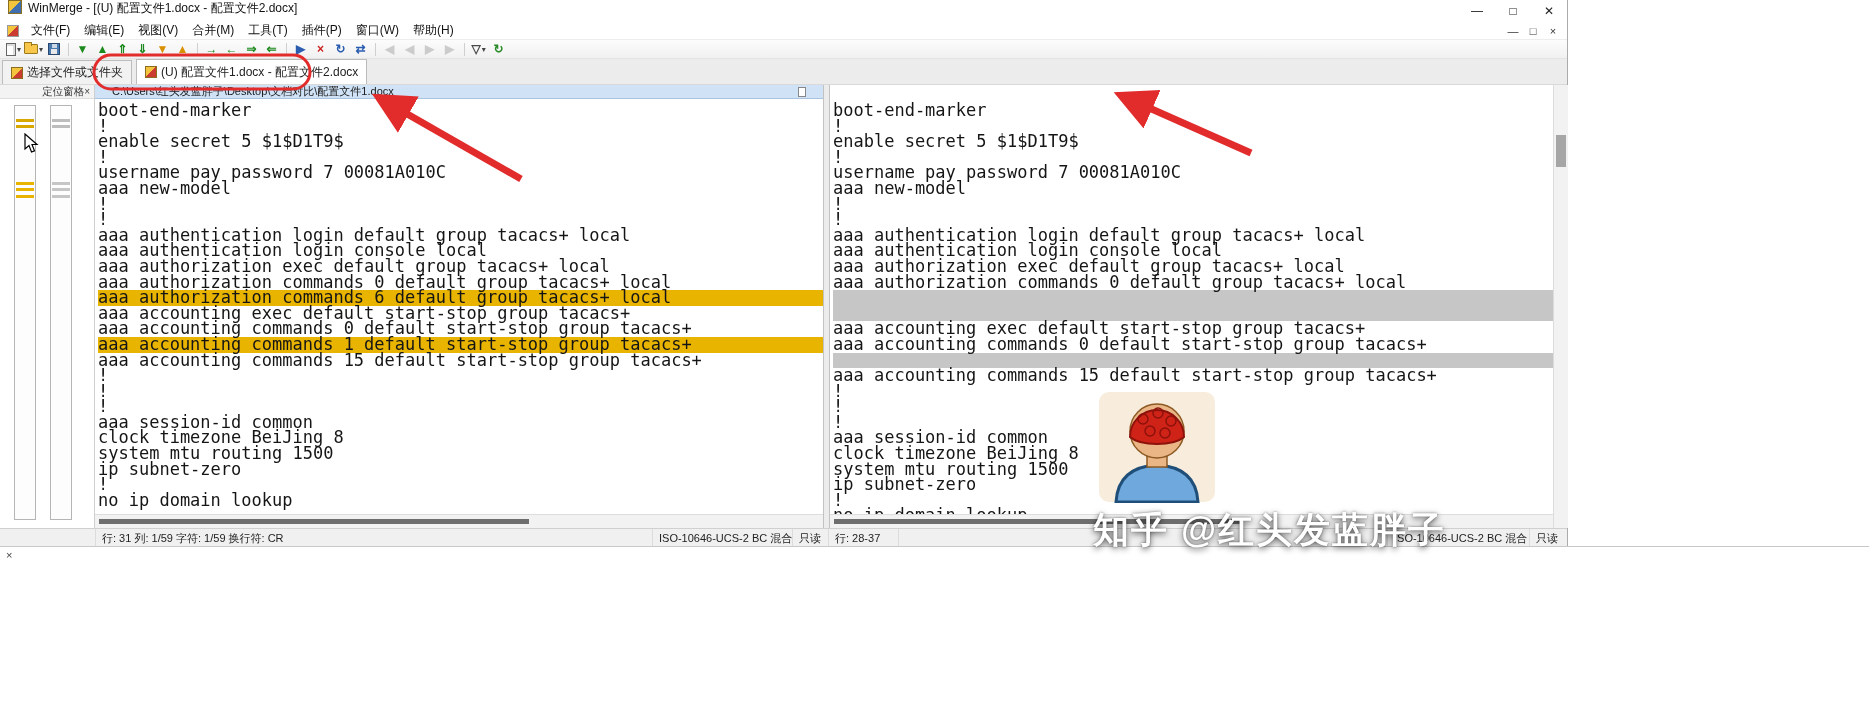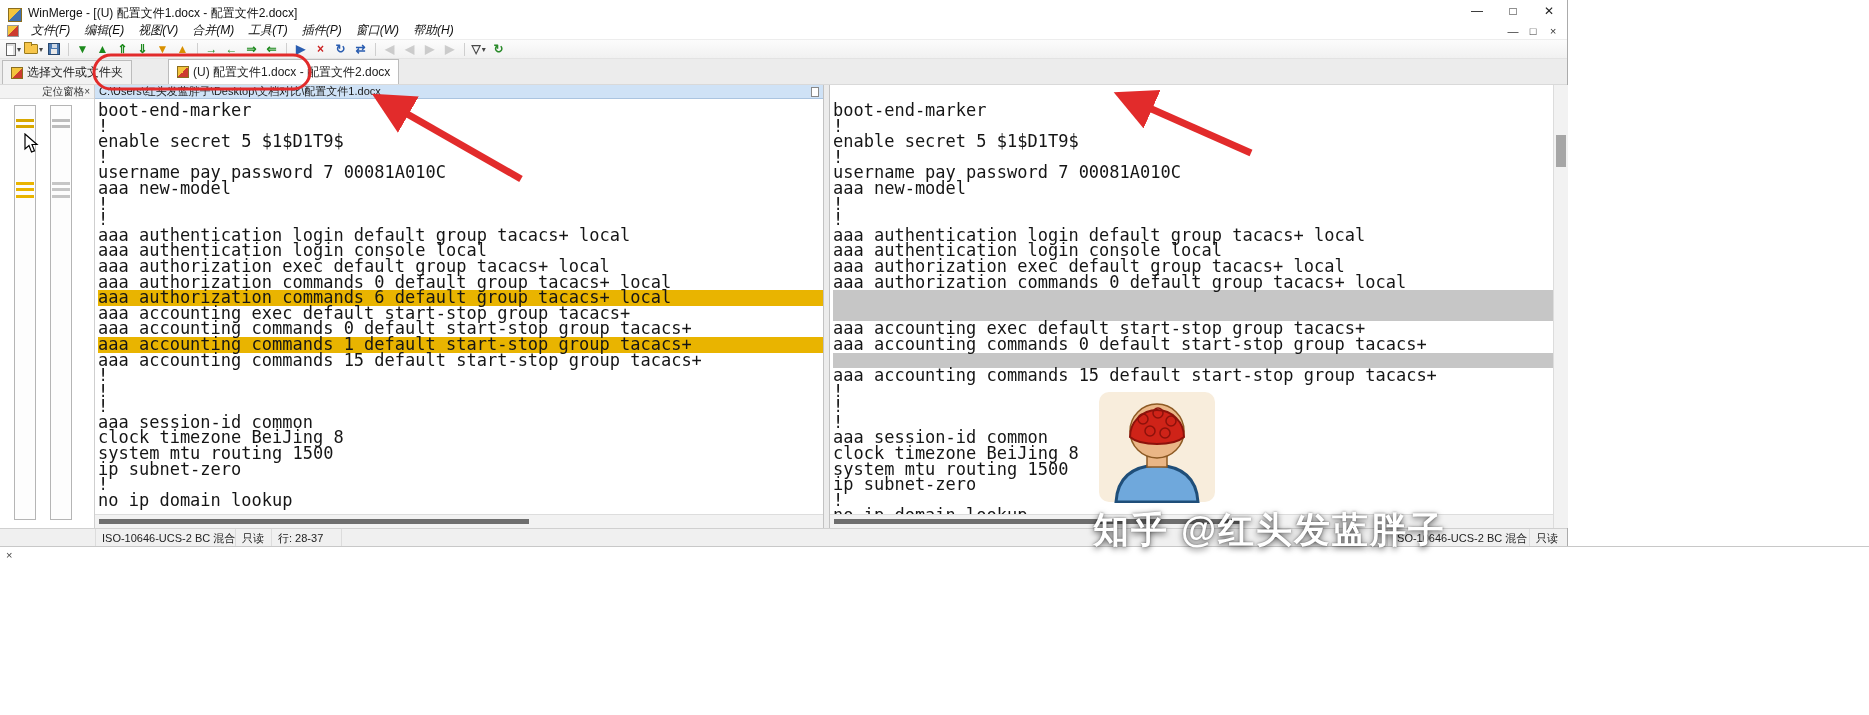--- a/index.html
+++ b/index.html
@@ -3,61 +3,61 @@
 <meta charset="utf-8">
 <style>
   * { margin:0; padding:0; box-sizing:border-box; }
   html,body { background:#ffffff; }
   body { font-family:"Liberation Sans", sans-serif; }
   .screen { position:relative; width:1869px; height:715px; background:#ffffff; overflow:hidden; }
 
   
   .app { position:absolute; left:0; top:0; width:1568px; height:546px; background:#ffffff; border-right:1px solid #ababab; }
 
-  .title-bar { position:absolute; left:0; top:0; width:100%; height:22px; background:#ffffff; display:flex; align-items:flex-end; font-size:12px; color:#111; }
+  .title-bar { position:absolute; left:0; top:0; width:100%; height:22px; background:#ffffff; display:flex; align-items:flex-start; font-size:12px; color:#111; }
   .app-icon { width:14px; height:14px; margin:0 6px 0 8px; background:linear-gradient(135deg,#f3c43d 0 50%,#3f6fae 50% 100%); border:1px solid #8a6d1f; flex:0 0 auto; }
   .title-text { white-space:nowrap; }
   .title-controls { margin-left:auto; display:flex; height:100%; }
   .tc-btn { width:36px; height:100%; display:flex; align-items:center; justify-content:center; font-size:12px; color:#222; }
 
-  .menu-bar { position:absolute; left:0; top:22px; width:100%; height:18px; background:#ffffff; display:flex; align-items:center; border-bottom:1px solid #ededed;font-style:italic; }
+  .menu-bar { position:absolute; left:0; top:22px; width:100%; height:18px; background:#ffffff; display:flex; align-items:center; border-bottom:1px solid #ededed; }
   .child-icon { width:12px; height:12px; margin:0 5px 0 7px; background:linear-gradient(135deg,#f3c43d 0 50%,#cc3b2f 50% 100%); border:1px solid #999; flex:0 0 auto; }
   .menu-item { padding:2px 7px; font-size:12px; color:#111; white-space:nowrap; }
   .mdi-controls { margin-left:auto; display:flex; margin-right:4px; }
   .mdi-btn { width:20px; text-align:center; font-size:11px; color:#333; }
 
   .toolbar { position:absolute; left:0; top:40px; width:100%; height:19px; background:linear-gradient(#fcfcfc,#f1f1f1); display:flex; align-items:center; padding-left:4px; border-bottom:1px solid #e3e3e3; }
   .tb-btn { display:inline-flex; align-items:center; justify-content:center; min-width:19px; height:17px; margin-right:1px; }
   .tb-btn.disabled { opacity:.55; }
   .tb-glyph { font-size:12px; font-weight:bold; line-height:1; }
   .tb-caret { font-size:8px; color:#444; margin-left:1px; }
   .tb-sep { width:0; height:13px; border-left:1px solid #cfcfcf; margin:0 4px; }
   .ic-page { display:inline-block; width:10px; height:13px; background:#fff; border:1px solid #666; box-shadow:inset -2px 2px 0 #dcdcdc; }
   .ic-folder { display:inline-block; width:14px; height:10px; background:#f7c64b; border:1px solid #9a7a1c; border-radius:1px; position:relative; }
   .ic-folder::before { content:""; position:absolute; left:-1px; top:-3px; width:6px; height:3px; background:#f7c64b; border:1px solid #9a7a1c; border-bottom:none; }
   .ic-floppy { display:inline-block; width:12px; height:12px; background:#4a78b0; border:1px solid #27476e; position:relative; }
   .ic-floppy::before { content:""; position:absolute; left:2px; bottom:0; width:6px; height:5px; background:#e8e8e8; }
   .ic-floppy::after { content:""; position:absolute; left:3px; top:0; width:5px; height:4px; background:#cdd8e6; }
 
   .tab-bar { position:absolute; left:0; top:59px; width:100%; height:26px; background:#ececec; border-bottom:1px solid #d9d9d9; display:flex; align-items:flex-end; padding-left:2px; }
   .tab { height:24px; display:inline-flex; align-items:center; gap:4px; padding:0 8px; font-size:12px; color:#222; background:#f2f2f2; border:1px solid #bcbcbc; border-bottom:none; margin-right:4px; white-space:nowrap; }
-  .tab.active { background:#ffffff; height:25px;margin-left:32px; }
+  .tab.active { background:#ffffff; height:25px; }
   .tab-icon { width:12px; height:12px; background:linear-gradient(135deg,#f3c43d 0 50%,#cc3b2f 50% 100%); border:1px solid #8a6d1f; flex:0 0 auto; }
 
   
   .loc-pane { position:absolute; left:0; top:85px; width:95px; height:443px; background:#ffffff; border-right:1px solid #cfcfcf; }
   .loc-header { height:14px; background:#f3f3f3; border-bottom:1px solid #ddd; display:flex; align-items:center; justify-content:flex-end; padding:0 4px; font-size:10.5px; color:#333; }
   .loc-close { font-size:10px; color:#444; }
   .loc-body { position:absolute; top:14px; bottom:0; left:0; right:0; }
   .loc-strip { position:absolute; top:6px; bottom:8px; width:22px; background:#fdfdfd; border:1px solid #b5b5b5; }
   .loc-mark { position:absolute; left:1px; right:1px; height:3px; }
 
   
   .file-pane { position:absolute; top:85px; height:443px; }
-  .pane-header { height:14px; background:#cfe2f6; border-bottom:1px solid #aac4e0; display:flex; align-items:center; font-size:11px; color:#1a1a1a; padding:0 4px; white-space:nowrap; overflow:hidden;gap:36px; }
+  .pane-header { height:14px; background:#cfe2f6; border-bottom:1px solid #aac4e0; display:flex; align-items:center; font-size:11px; color:#1a1a1a; padding:0 17px; white-space:nowrap; overflow:hidden;gap:36px; }
   .hdr-icon { margin-left:auto; width:8px; height:10px; background:#fff; border:1px solid #888; flex:0 0 auto; }
   .code { position:absolute; top:14px; left:0; right:0; height:415px; overflow:hidden; background:#ffffff; font-family:"DejaVu Sans Mono", monospace; font-size:17px; line-height:15.6px; color:#151515; padding:4px 0 0 3px; }
   .code-line { white-space:pre; height:15.6px; }
   .code-line.diff { background:#e9b400; }
   .code-line.gap { background:#c6c6c6; }
   .hscroll { position:absolute; left:0; right:0; top:429px; height:14px; background:#f2f2f2; border-top:1px solid #ddd; }
   .hthumb { position:absolute; top:4px; height:5px; background:#6e6e6e; }
   .splitter { position:absolute; left:823px; top:85px; width:7px; height:443px; background:#ececec; border-left:1px solid #c2c2c2; border-right:1px solid #c2c2c2; }
   .vscroll { position:absolute; left:1553px; top:85px; width:15px; height:443px; background:#f2f2f2; border-left:1px solid #dcdcdc; }
   .vthumb { position:absolute; left:2px; right:2px; top:50px; height:32px; background:#a6a6a6; }
@@ -316,20 +316,21 @@
         <div class="hthumb" style="left:4px;width:408px;"></div>
       </div>
     </div>
 
     <div class="vscroll">
       <div class="vthumb"></div>
     </div>
 
     <div class="status-bar">
       <div class="seg" style="width:96px;"></div>
+      <div class="seg" style="width:557px;">行: 31 列: 1/59 字符: 1/59 换行符: CR</div>
       <div class="seg" style="width:140px;">ISO-10646-UCS-2 BC 混合</div>
       <div class="seg" style="width:36px;">只读</div>
       <div class="seg" style="width:70px;">行: 28-37</div>
       <div class="seg grow"></div>
       <div class="seg" style="width:142px;">ISO-10646-UCS-2 BC 混合</div>
       <div class="seg" style="width:37px;border-right:none;">只读</div>
     </div>
 
   </div>
 

